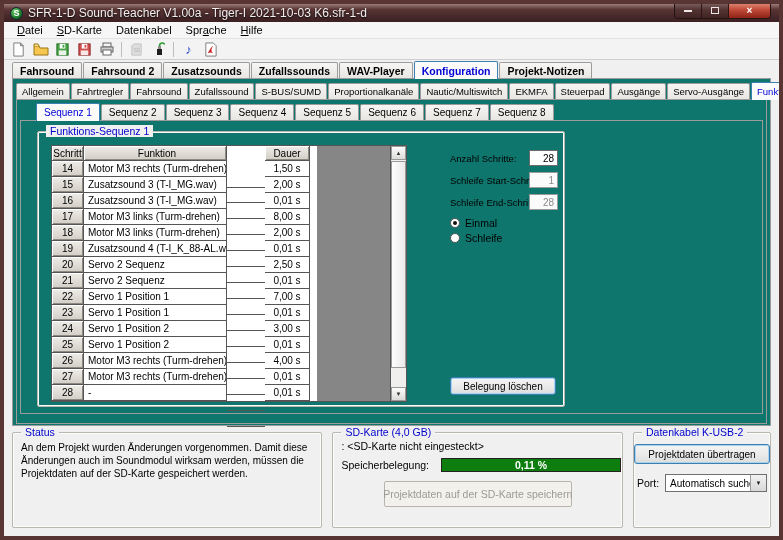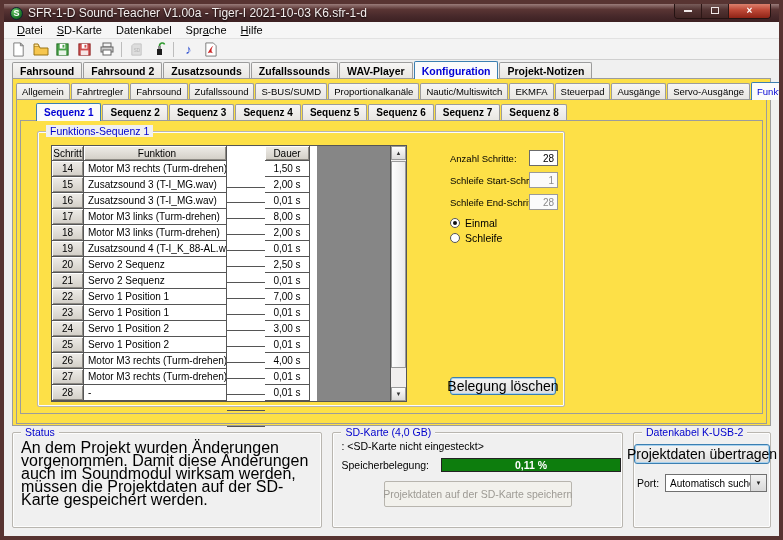--- a/index.html
+++ b/index.html
@@ -35,21 +35,21 @@
 
   
   .content { padding:0 8px; }
   .tabstrip { display:flex; align-items:flex-end; height:18px; position:relative; z-index:2; }
   .tab { height:16px; display:flex; align-items:center; padding:0 7px; margin-right:1px; white-space:nowrap;
     background:linear-gradient(#f7f6f5,#e8e6e2); border:1px solid #9c9c9c; border-bottom:none; border-radius:2px 2px 0 0; }
   .tab.sel { height:18px; background:#fbfbfb; border:1px solid #3c7fb1; border-bottom:none; color:#0000d4; margin-bottom:-1px; z-index:3; }
   .main-tab { font-weight:bold; font-size:10.5px; }
   .cfg-tab { font-size:9.5px; padding:0 5px; }
   .seq-tab { font-size:10px; }
-  .page { background:#fde047; border:1px solid #9c9c9c; position:relative; z-index:1; }
+  .page { background:#0f766e; border:1px solid #9c9c9c; position:relative; z-index:1; }
   .page-main { height:348px; padding:2px 3px; }
   .page-cfg { height:325px; padding:2px 3px; }
   .page-seq { height:294px; }
 
   
   .groupbox { position:relative; border:1px solid #b9b6b0; border-radius:2px; box-shadow:inset 0 0 0 1px #fdfdfd; }
   .gb-title { position:absolute; top:-7px; left:8px; background:#f0f0f0; padding:0 4px; color:#0000cc; font-size:10.5px; white-space:nowrap; }
 
   .gb-seq { margin:10px 0 0 16px; width:528px; height:276px; }
 
@@ -79,31 +79,31 @@
   .ctl-input { position:absolute; right:0; width:29px; height:16px; border:1px solid #6b6b6b; background:#fff;
     font-family:"Liberation Sans",sans-serif; font-size:10px; text-align:right; padding-right:3px; }
   .ctl-input:disabled { color:#8a8a8a; background:#fbfbfb; border-color:#9a9a9a; }
   .radio-row { display:flex; align-items:center; height:14px; gap:5px; margin:1px 0; }
   .radio { width:10px; height:10px; border-radius:50%; border:1px solid #555; background:#fff; position:relative; }
   .radio.on:after { content:""; position:absolute; left:2px; top:2px; width:4px; height:4px; border-radius:50%; background:#111; }
   .radio-row span.lbl { font-size:10.5px; }
 
   
   .btn { display:flex; align-items:center; justify-content:center; border:1px solid #707070; border-radius:3px;
-    background:linear-gradient(#f4f4f4,#ececec 45%,#dddddd); font-size:14px; white-space:nowrap; }
+    background:linear-gradient(#f4f4f4,#ececec 45%,#dddddd); font-size:10px; white-space:nowrap; }
   .btn.focus { border-color:#3c7fb1; box-shadow:0 0 0 1px #a8d2ef inset; }
   .btn.disabled { background:#f2f1ec; border-color:#b8b5ae; color:#9d9a94; border-radius:2px; }
   .btn-clear { position:absolute; left:412px; top:245px; width:106px; height:18px; }
 
   
   .bottom { display:flex; gap:10px; margin-top:6px; padding:0 0; }
   .gb-status { width:312px; height:96px; }
   .gb-sd { width:292px; height:96px; }
   .gb-cable { flex:1; height:96px; }
-  .status-text { padding:8px 8px 0 8px; font-size:16px; line-height:13px; }
+  .status-text { padding:8px 8px 0 8px; font-size:10px; line-height:13px; }
   .sd-line { padding:7px 0 0 8px; font-size:10.5px; }
   .sd-row { display:flex; align-items:center; margin-top:6px; padding-left:8px; }
   .sd-row label { font-size:10.5px; }
   .pbar { margin-left:12px; width:180px; height:14px; border:1px solid #222; background:#0d7d0d;
     color:#fff; font-weight:bold; font-size:10.5px; display:flex; align-items:center; justify-content:center; }
   .btn-sdsave { width:188px; height:26px; margin:9px auto 0 auto; font-size:10.5px; }
   .cable-inner { display:flex; flex-direction:column; align-items:center; padding-top:11px; gap:6px; }
   .btn-cable { width:136px; height:20px; }
   .port-row { display:flex; align-items:center; gap:6px; margin-top:4px; }
   .port-row label { font-size:10.5px; }
@@ -292,21 +292,21 @@
           </div>
 
           <div class="tab cfg-tab sel">
             <span>Funktions-Sequenzen</span>
           </div>
 
       </div>
 
       <div class="page page-cfg">
 
-        <div class="tabstrip" style="padding-left:16px;font-weight:bold;">
+        <div class="tabstrip" style="padding-left:16px;">
 
             <div class="tab seq-tab sel">
               <span>Sequenz 1</span>
             </div>
 
             <div class="tab seq-tab">
               <span>Sequenz 2</span>
             </div>
 
             <div class="tab seq-tab">

